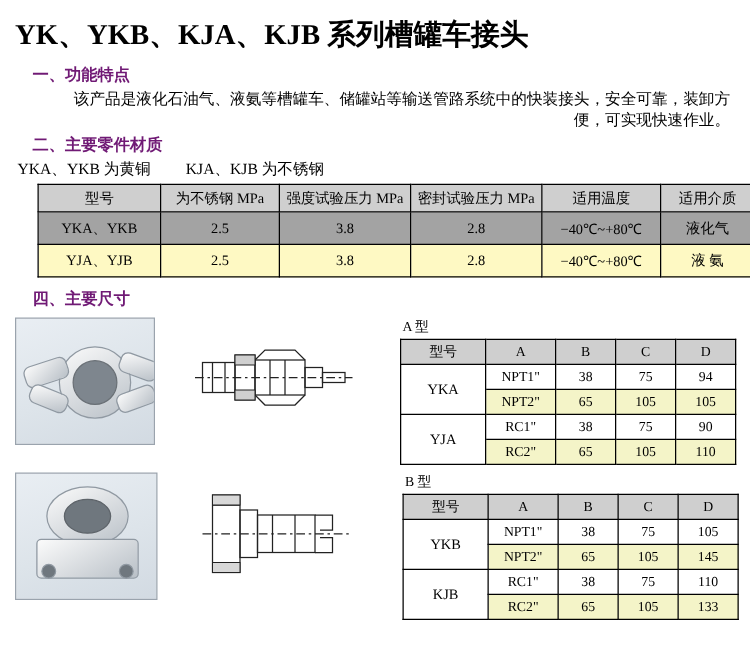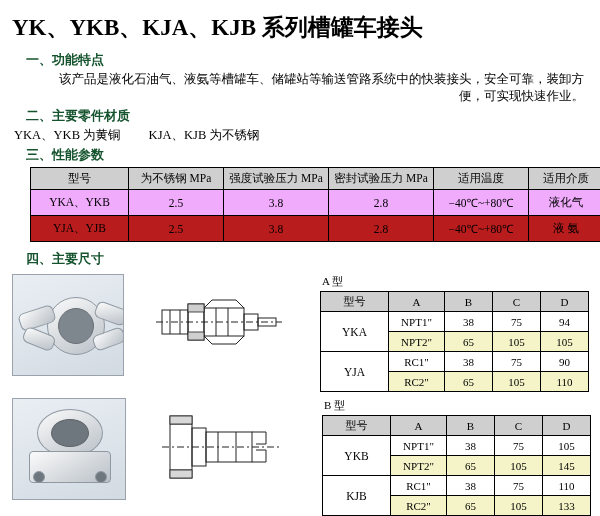--- a/index.html
+++ b/index.html
@@ -24,21 +24,21 @@
   }
   .title {
     text-align: left;
     font-size: 23px;
     font-weight: bold;
     letter-spacing: 0px;
     margin: 4px 0 8px 0;
     font-family: "Liberation Serif", serif;
   }
   .section-head {
-    color: #14532d;
+    color: #701a75;
     font-weight: bold;
     font-size: 13px;
     margin: 2px 0 2px 14px;
     font-family: "Liberation Serif", serif;
   }
   .para {
     font-size: 12.5px;
     line-height: 17px;
     margin: 0 4px 2px 4px;
     text-indent: 24px;
@@ -71,24 +71,24 @@
     font-family: "Liberation Serif", serif;
     padding: 0;
   }
   .perf .hrow td {
     background: #cfcfcf;
     height: 21px;
     font-size: 11.5px;
   }
   .perf .drow td {
     height: 25px;
-    background: #f0abfc;
+    background: #a3a3a3;
   }
   .perf .drow.alt td {
-    background: #b91c1c;
+    background: #fef9c3;
     text-align: center;
   }
 
   
   .dims {
     margin-top: 6px;
     position: relative;
   }
   .row {
     display: flex;
@@ -168,21 +168,20 @@
   <div class="title">YK、YKB、KJA、KJB 系列槽罐车接头</div>
 
   <div class="section-head">一、功能特点</div>
   <div class="para">该产品是液化石油气、液氨等槽罐车、储罐站等输送管路系统中的快装接头，安全可靠，装卸方便，可实现快速作业。</div>
 
   <div class="section-head">二、主要零件材质</div>
   <div class="mat-line">
     <span>YKA、YKB 为黄铜</span><span class="gap"></span><span>KJA、KJB 为不锈钢</span>
   </div>
 
-  <div class="section-head">三、性能参数</div>
 
   <table class="perf">
     <colgroup>
       <col style="width:98px">
         <col style="width:95px">
         <col style="width:105px">
         <col style="width:105px">
         <col style="width:95px">
         <col style="width:75px">
     </colgroup>

